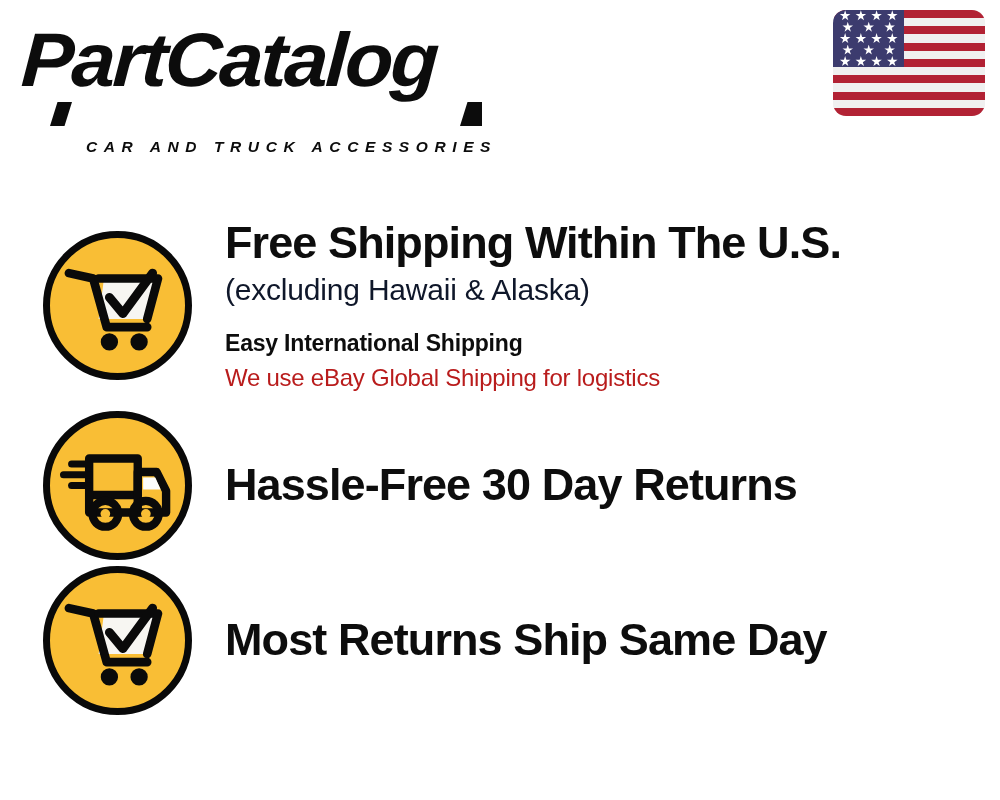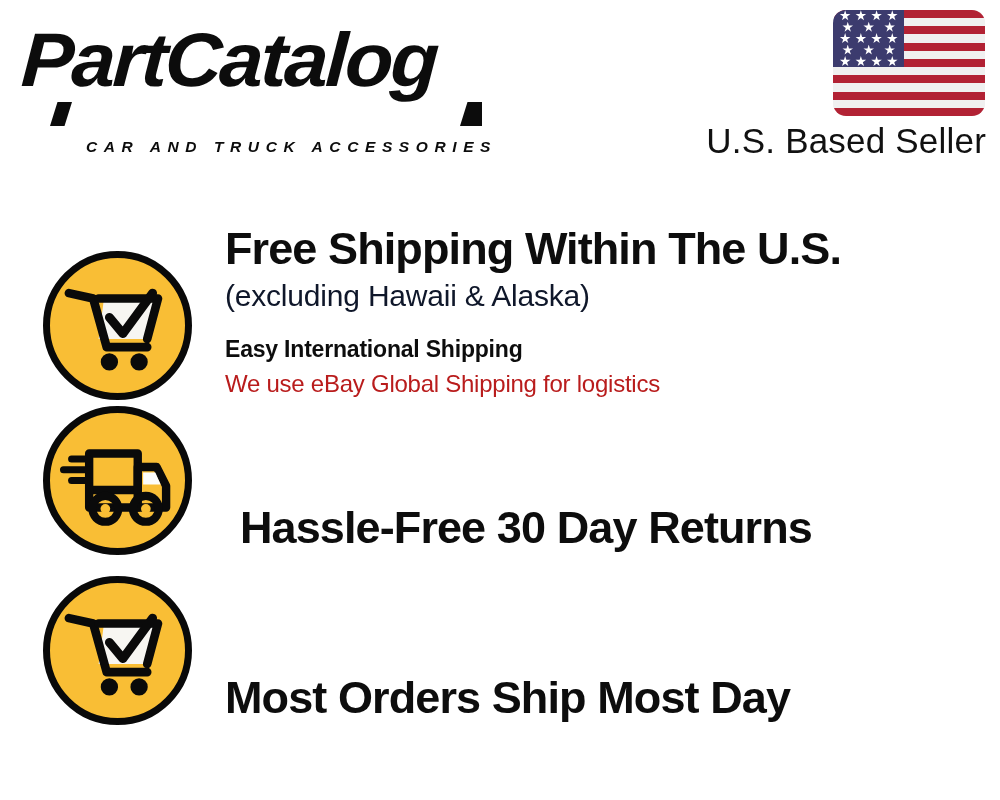--- a/index.html
+++ b/index.html
@@ -136,24 +136,24 @@
     position: absolute;
     left: 0;
     top: 210px;
     width: 1000px;
   }
   .feature-row {
     position: absolute;
     left: 0;
     width: 1000px;
     display: flex;
-    align-items: flex-end;
+    align-items: center;
   }
   .feature-row.row-0 { top: 0px;   height: 190px; }
-  .feature-row.row-1 { top: 175px; height: 170px; gap: 15px; }
+  .feature-row.row-1 { top: 190px; height: 170px; }
   .feature-row.row-2 { top: 345px; height: 170px; }
 
   .icon-badge {
     position: relative;
     flex: 0 0 auto;
     margin-left: 43px;
     width: 149px;
     height: 149px;
     border-radius: 50%;
     background: #f9be35;
@@ -251,21 +251,20 @@
             <span class="flag-star" style="left: calc(83% - 5.5px); top: calc(50% - 5.5px);"></span>
             <span class="flag-star" style="left: calc(20.6667% - 5.5px); top: calc(70% - 5.5px);"></span>
             <span class="flag-star" style="left: calc(50% - 5.5px); top: calc(70% - 5.5px);"></span>
             <span class="flag-star" style="left: calc(79.3333% - 5.5px); top: calc(70% - 5.5px);"></span>
             <span class="flag-star" style="left: calc(17% - 5.5px); top: calc(90% - 5.5px);"></span>
             <span class="flag-star" style="left: calc(39% - 5.5px); top: calc(90% - 5.5px);"></span>
             <span class="flag-star" style="left: calc(61% - 5.5px); top: calc(90% - 5.5px);"></span>
             <span class="flag-star" style="left: calc(83% - 5.5px); top: calc(90% - 5.5px);"></span>
           </div>
       </div>
-      <div class="seller-label">U.S. Based Seller</div>
     </div>
 
   </div>
 
   <div class="features">
 
     <div class="feature-row row-0">
       <div class="icon-badge">
         <svg viewBox="0 0 100 100" aria-hidden="true">
           <polygon points="40,30 78,30 70,60 36,60" fill="#f7f6f2"></polygon>
@@ -311,19 +310,19 @@
         <svg viewBox="0 0 100 100" aria-hidden="true">
           <polygon points="40,30 78,30 70,60 36,60" fill="#f7f6f2"></polygon>
           <path d="M14,26 L32,30 L42,66 L72,66" fill="none" stroke="#0a0a0a" stroke-width="6.4" stroke-linecap="round" stroke-linejoin="round"></path>
           <path d="M36,30 L80,30 L72,60" fill="none" stroke="#0a0a0a" stroke-width="6.4" stroke-linecap="round" stroke-linejoin="round"></path>
           <path d="M44,44 L54,56 L76,26" fill="none" stroke="#0a0a0a" stroke-width="6.6" stroke-linecap="round" stroke-linejoin="round"></path>
           <circle cx="44" cy="77" r="6.4" fill="#0a0a0a"></circle>
           <circle cx="66" cy="77" r="6.4" fill="#0a0a0a"></circle>
         </svg>
       </div>
       <div class="feature-text">
-        <div class="feature-heading">Most Orders Ship Most Day</div>
+        <div class="feature-heading">Most Returns Ship Same Day</div>
 
       </div>
     </div>
 
   </div>
 </div>
 
 </body></html>

